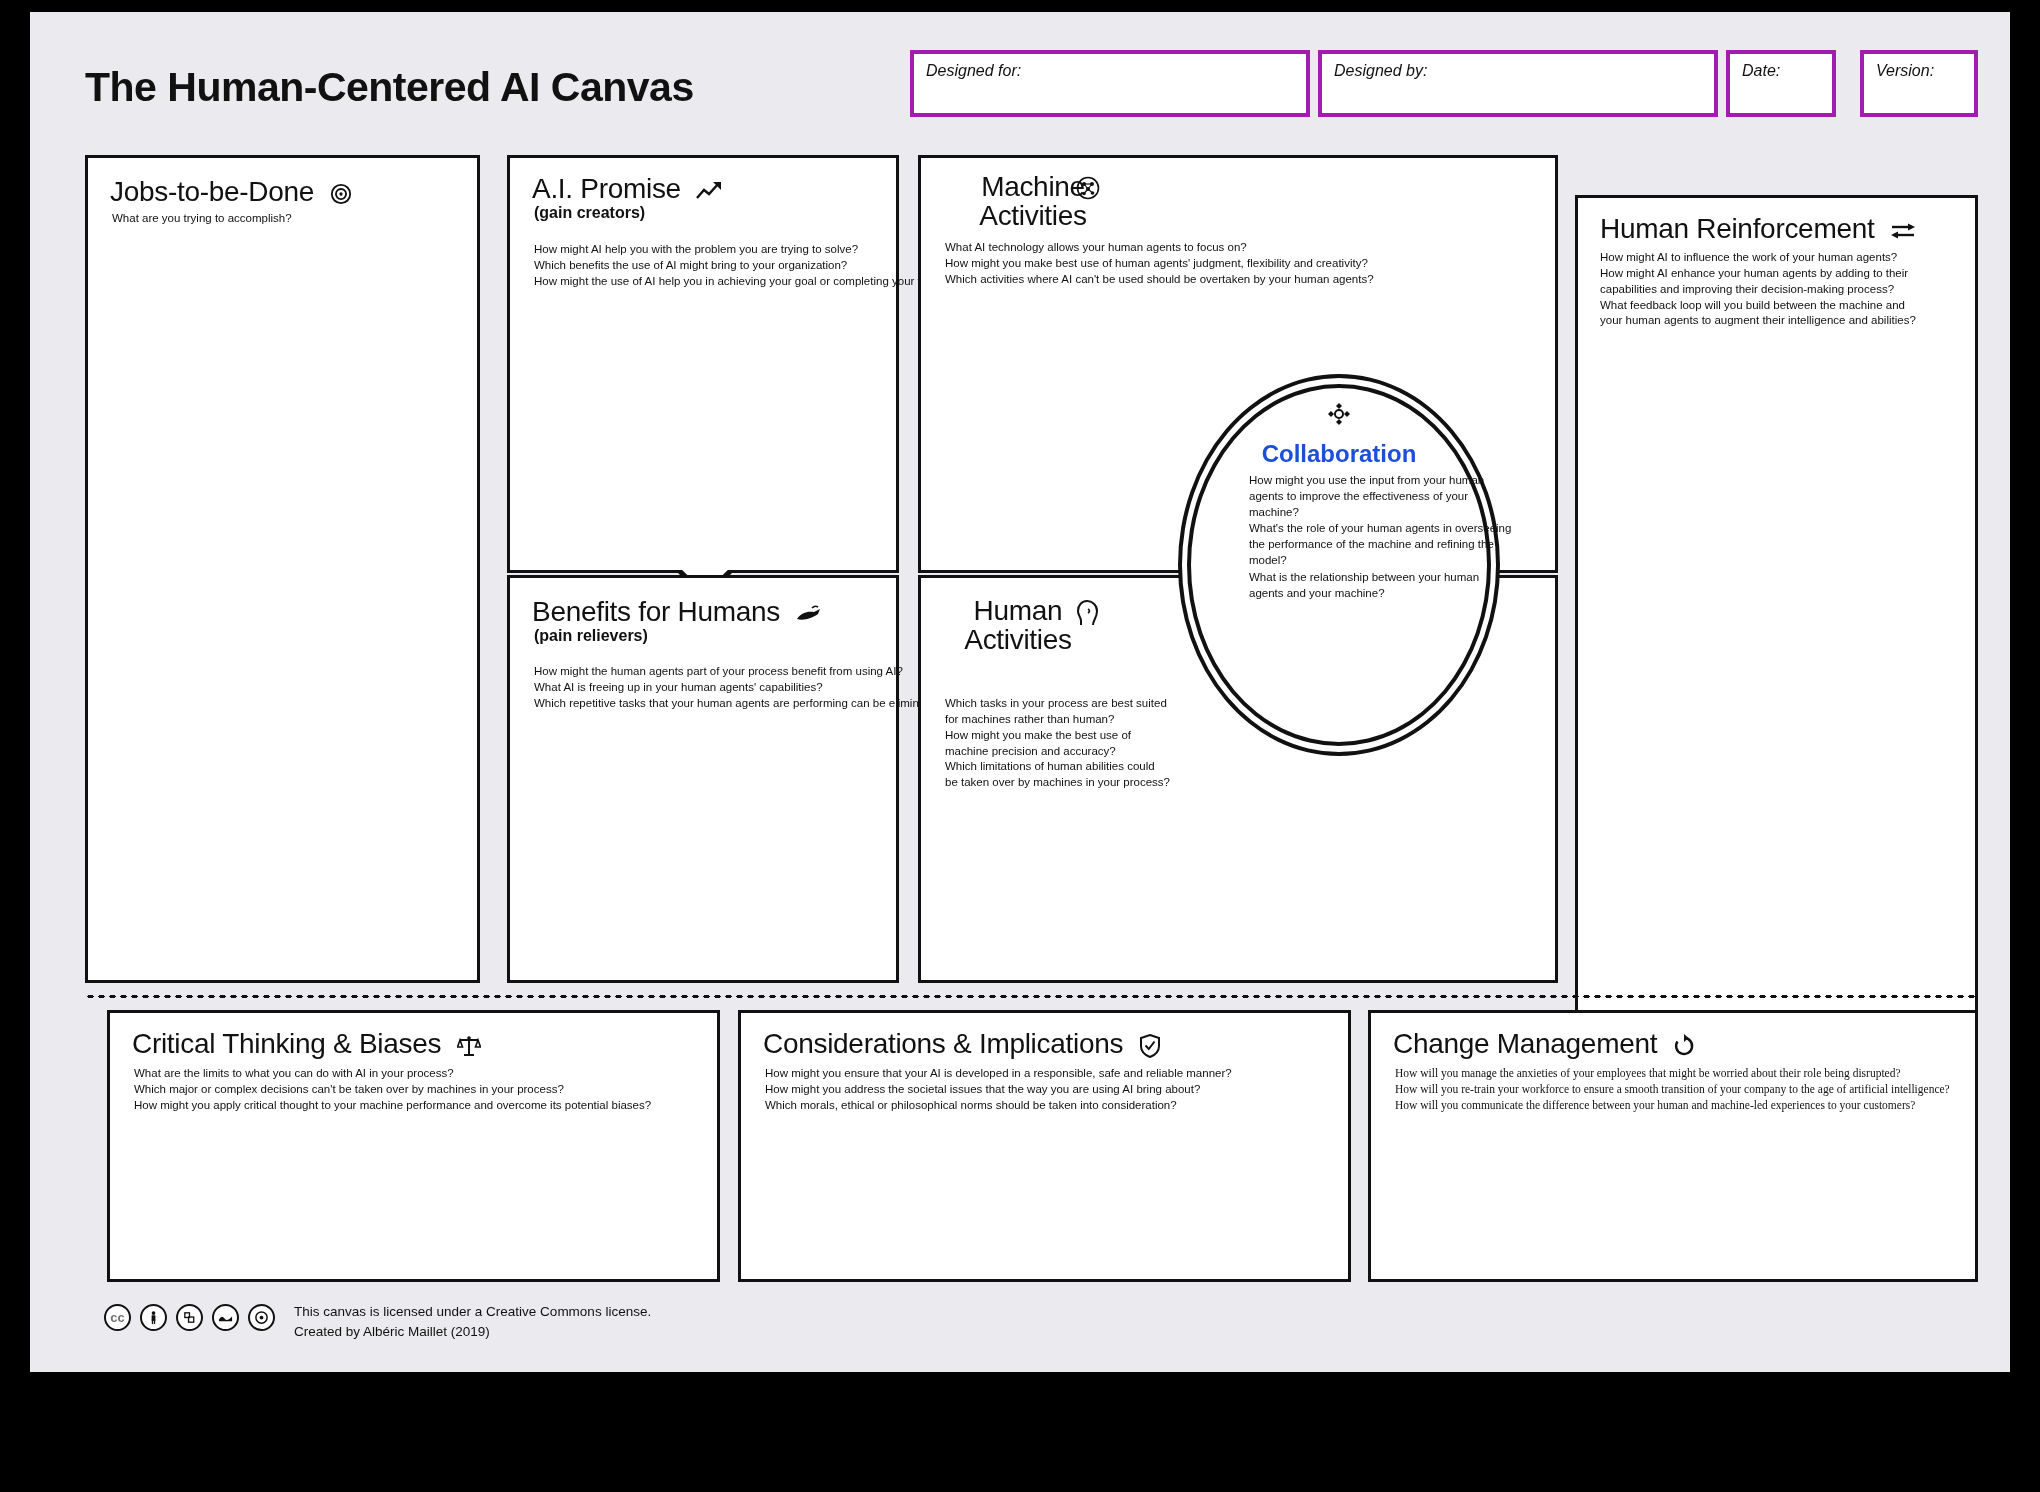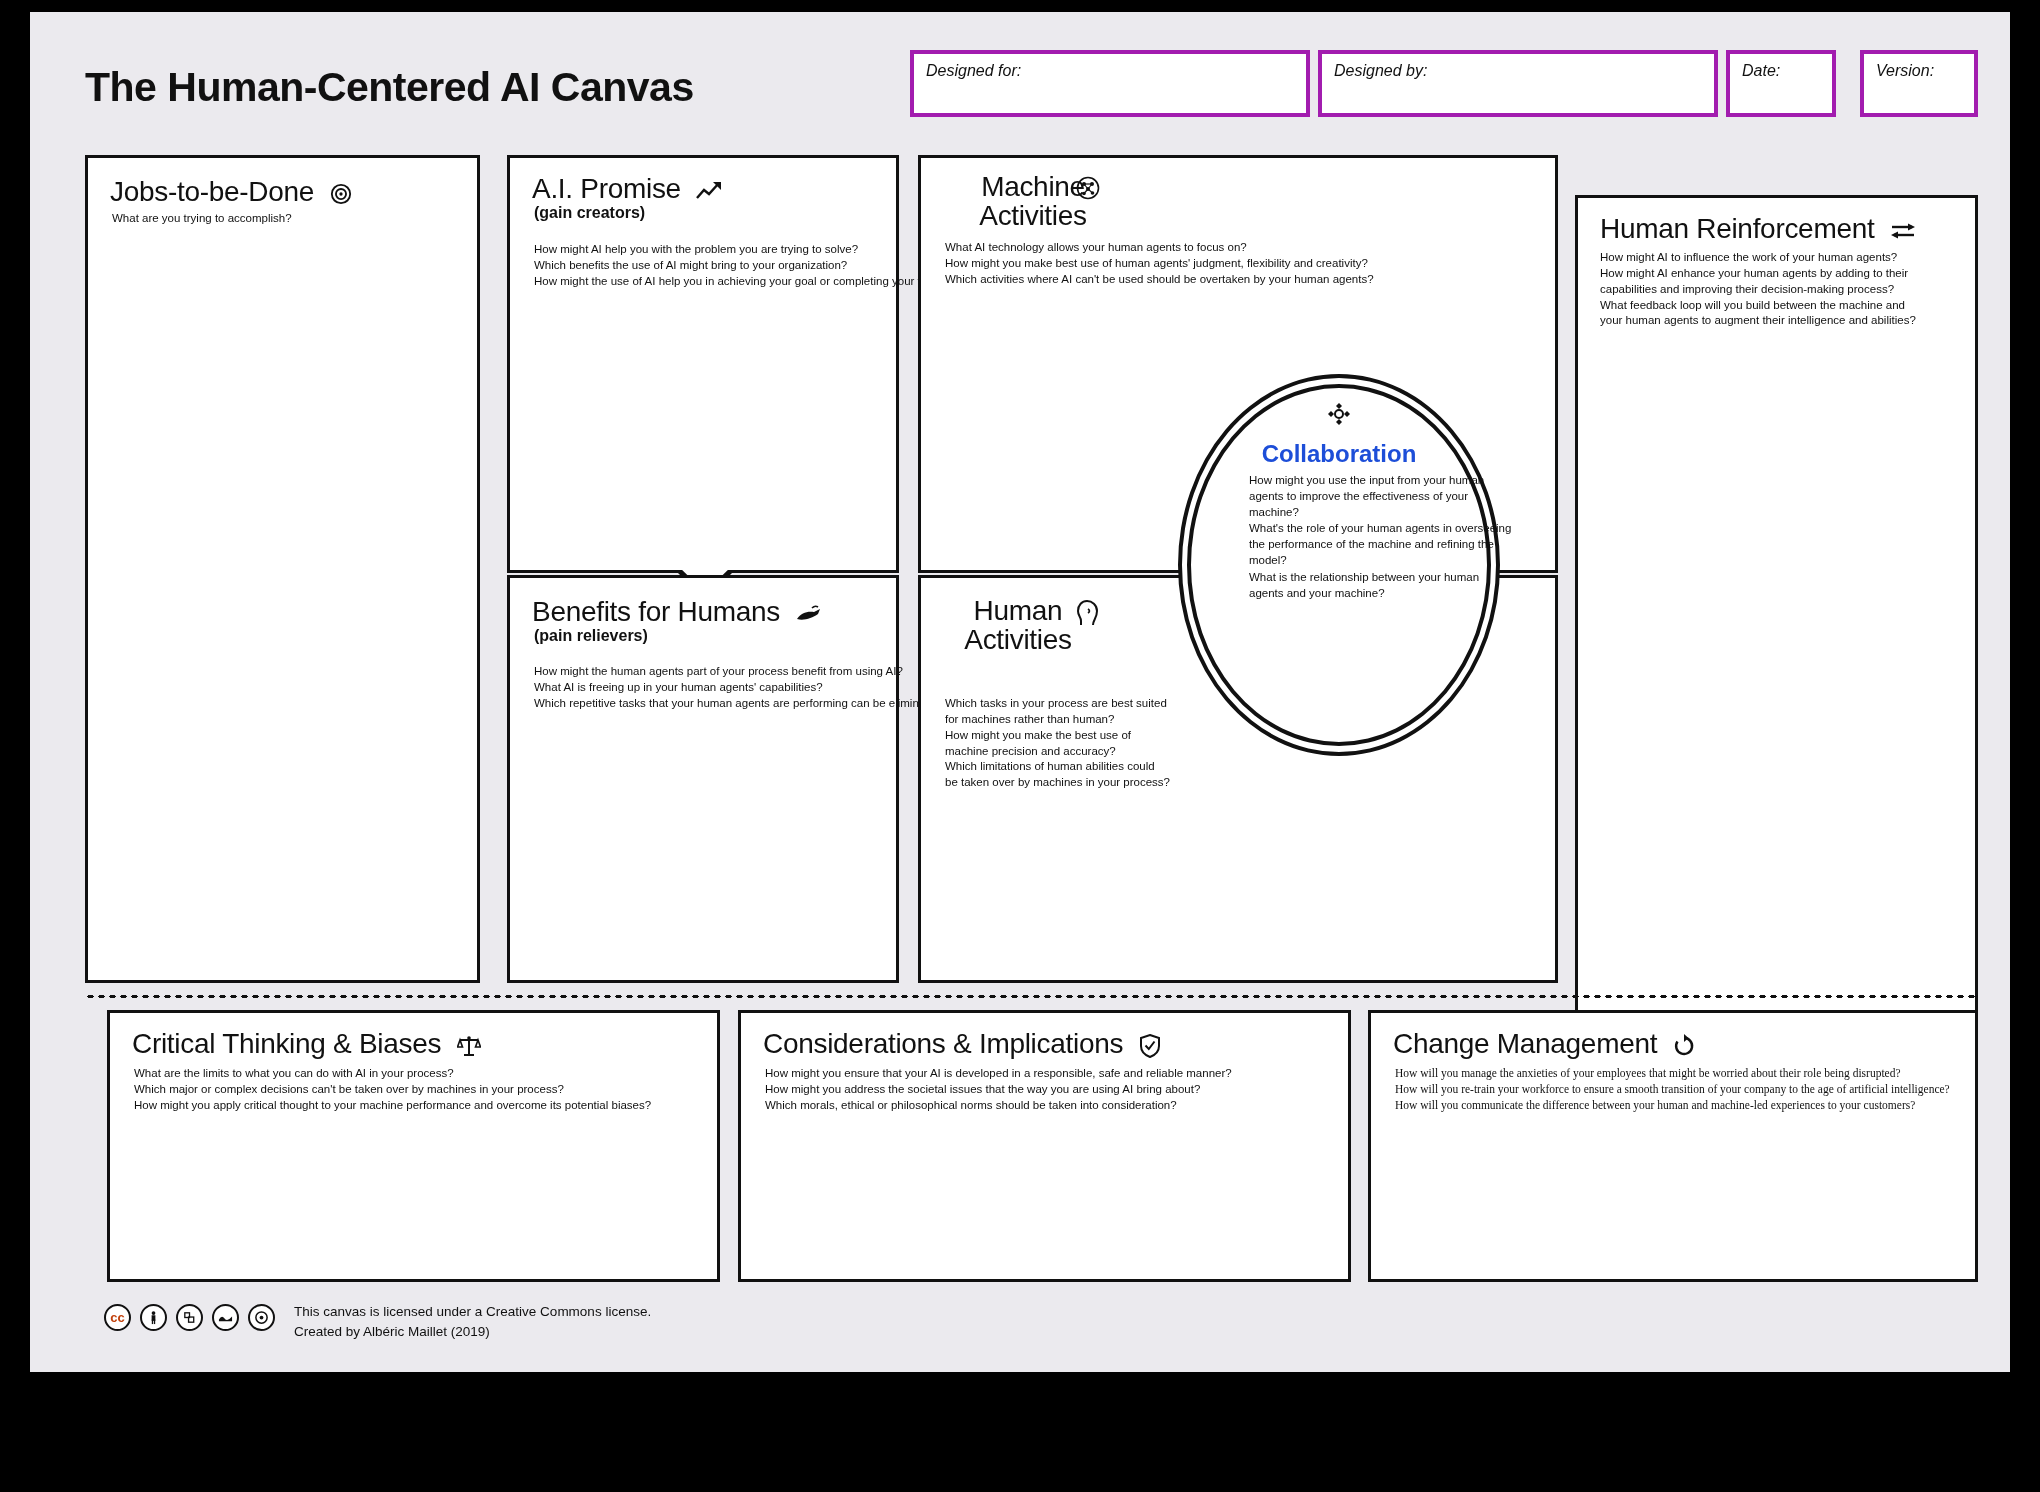--- a/index.html
+++ b/index.html
@@ -212,21 +212,21 @@
     width: 27px;
     height: 27px;
     border-radius: 50%;
     border: 2.5px solid #111;
     background: #fff;
     display: flex;
     align-items: center;
     justify-content: center;
     font-size: 13px;
     font-weight: bold;
-    color: #c2410c;
+    color: #737373;
     box-sizing: border-box;
   }
   .footer-text {
     position: absolute;
     left: 264px;
     top: 8px;
     font-size: 13.5px;
     line-height: 1.5;
     color: #111;
   }

